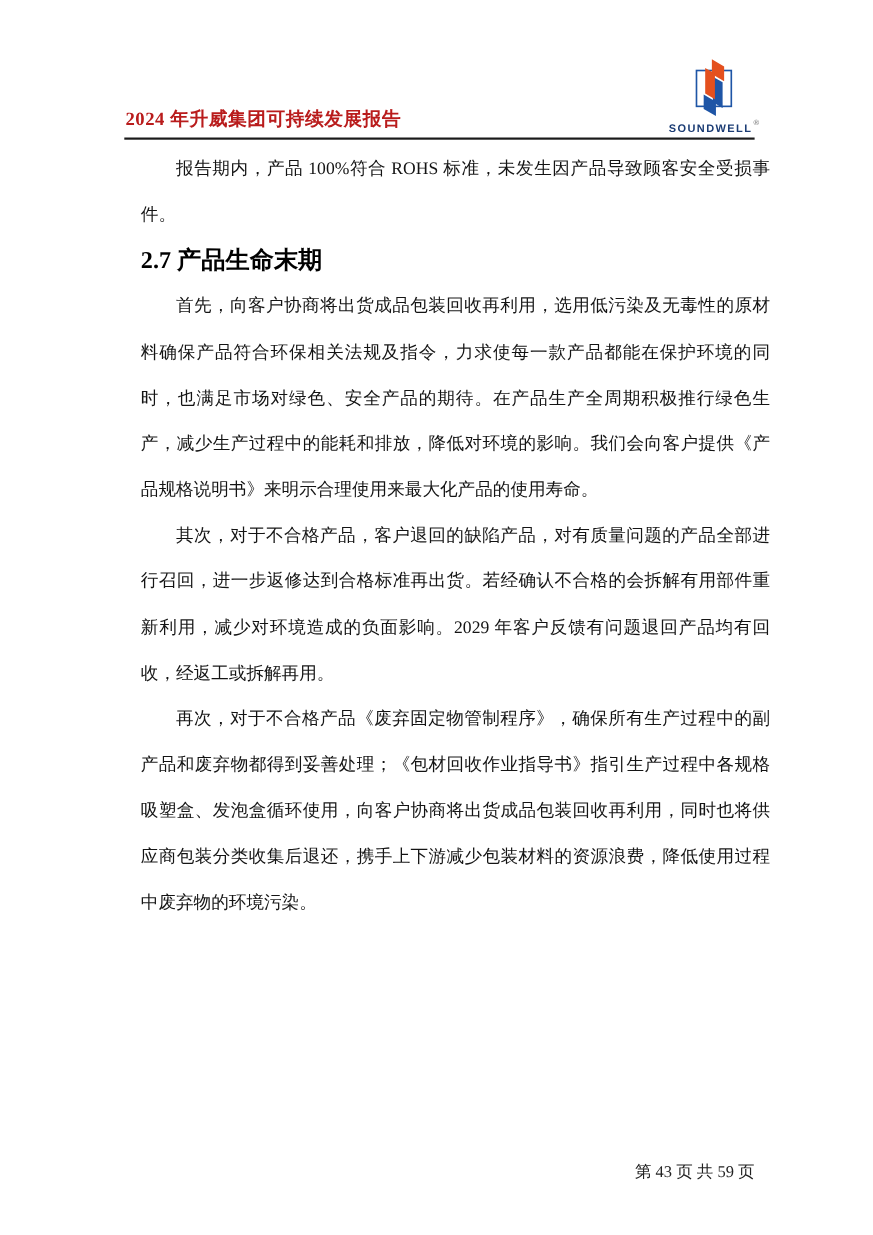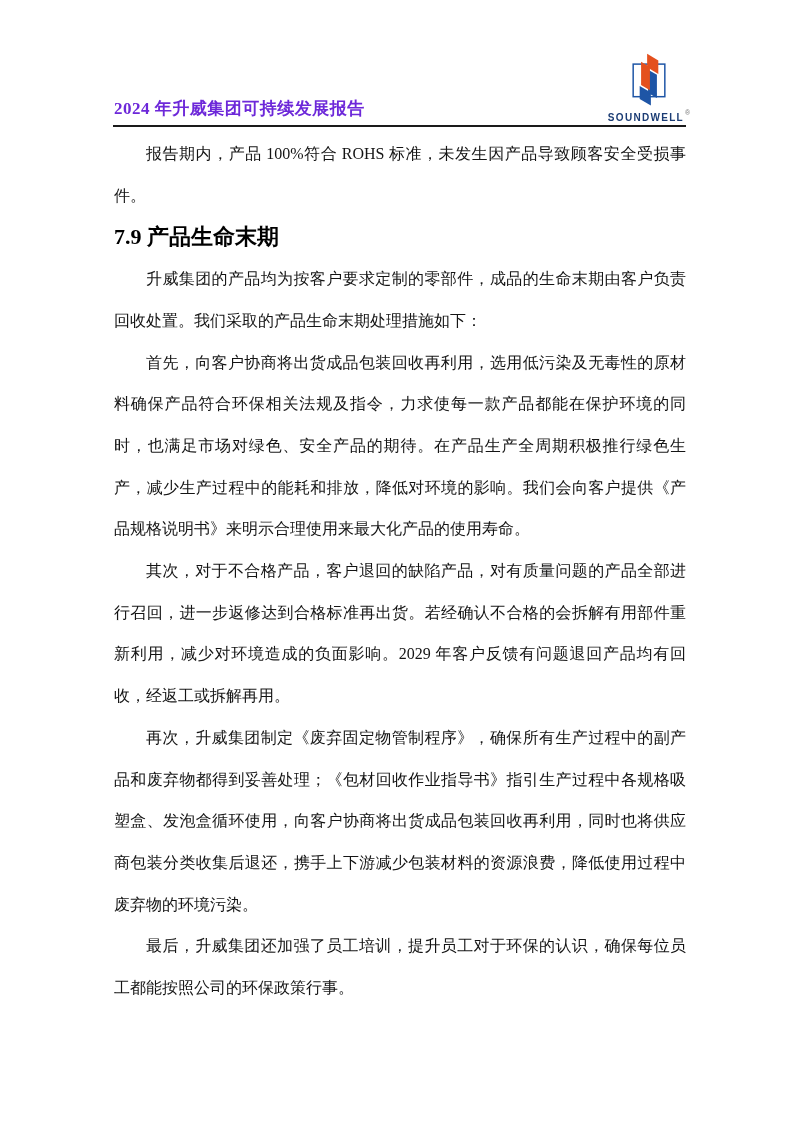--- a/index.html
+++ b/index.html
@@ -21,21 +21,21 @@
   }
 
   
   .header-title {
     position: absolute;
     left: 114px;
     top: 97px;
     font-size: 17px;
     font-weight: bold;
     letter-spacing: 0.5px;
-    color: #6d28d9;
+    color: #b91c1c;
     white-space: nowrap;
   }
   .header-rule {
     position: absolute;
     left: 113px;
     top: 125px;
     width: 573px;
     height: 2px;
     background: #1a1a1a;
   }
@@ -63,21 +63,21 @@
   .registered-mark {
     font-size: 7px;
     color: #777;
     vertical-align: super;
     margin-left: 1px;
   }
 
   
   .doc-body {
     position: absolute;
-    left: 114px;
+    left: 128px;
     top: 133px;
     width: 572px;
     font-family: Liberation Serif, serif;
   }
   .doc-body p {
     margin: 0;
     font-size: 16px;
     line-height: 41.7px;
     text-align: justify;
     text-justify: inter-character;
@@ -126,27 +126,28 @@
         <span class="brand-name">SOUNDWELL</span><span class="registered-mark">®</span>
       </div>
     </div>
 
     <div class="header-rule"></div>
   </div>
 
   <main class="doc-body">
     <p>报告期内，产品 100%符合 ROHS 标准，未发生因产品导致顾客安全受损事件。</p>
 
-    <h2 class="section-heading">7.9 产品生命末期</h2>
+    <h2 class="section-heading">2.7 产品生命末期</h2>
 
-    <p>升威集团的产品均为按客户要求定制的零部件，成品的生命末期由客户负责回收处置。我们采取的产品生命末期处理措施如下：</p>
 
     <p>首先，向客户协商将出货成品包装回收再利用，选用低污染及无毒性的原材料确保产品符合环保相关法规及指令，力求使每一款产品都能在保护环境的同时，也满足市场对绿色、安全产品的期待。在产品生产全周期积极推行绿色生产，减少生产过程中的能耗和排放，降低对环境的影响。我们会向客户提供《产品规格说明书》来明示合理使用来最大化产品的使用寿命。</p>
 
     <p>其次，对于不合格产品，客户退回的缺陷产品，对有质量问题的产品全部进行召回，进一步返修达到合格标准再出货。若经确认不合格的会拆解有用部件重新利用，减少对环境造成的负面影响。2029 年客户反馈有问题退回产品均有回收，经返工或拆解再用。</p>
 
-    <p>再次，升威集团制定《废弃固定物管制程序》，确保所有生产过程中的副产品和废弃物都得到妥善处理；《包材回收作业指导书》指引生产过程中各规格吸塑盒、发泡盒循环使用，向客户协商将出货成品包装回收再利用，同时也将供应商包装分类收集后退还，携手上下游减少包装材料的资源浪费，降低使用过程中废弃物的环境污染。</p>
+    <p>再次，对于不合格产品《废弃固定物管制程序》，确保所有生产过程中的副产品和废弃物都得到妥善处理；《包材回收作业指导书》指引生产过程中各规格吸塑盒、发泡盒循环使用，向客户协商将出货成品包装回收再利用，同时也将供应商包装分类收集后退还，携手上下游减少包装材料的资源浪费，降低使用过程中废弃物的环境污染。</p>
 
-    <p>最后，升威集团还加强了员工培训，提升员工对于环保的认识，确保每位员工都能按照公司的环保政策行事。</p>
   </main>
 
+  <div class="page-footer">
+    <span>第 43 页 共 59 页</span>
+  </div>
 
 </div>
 
 </body></html>

